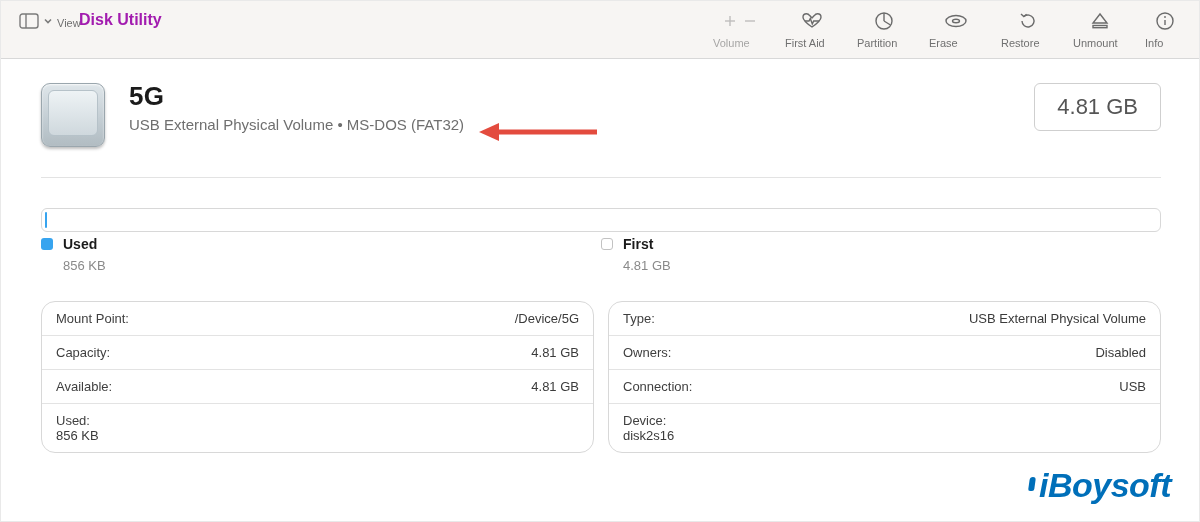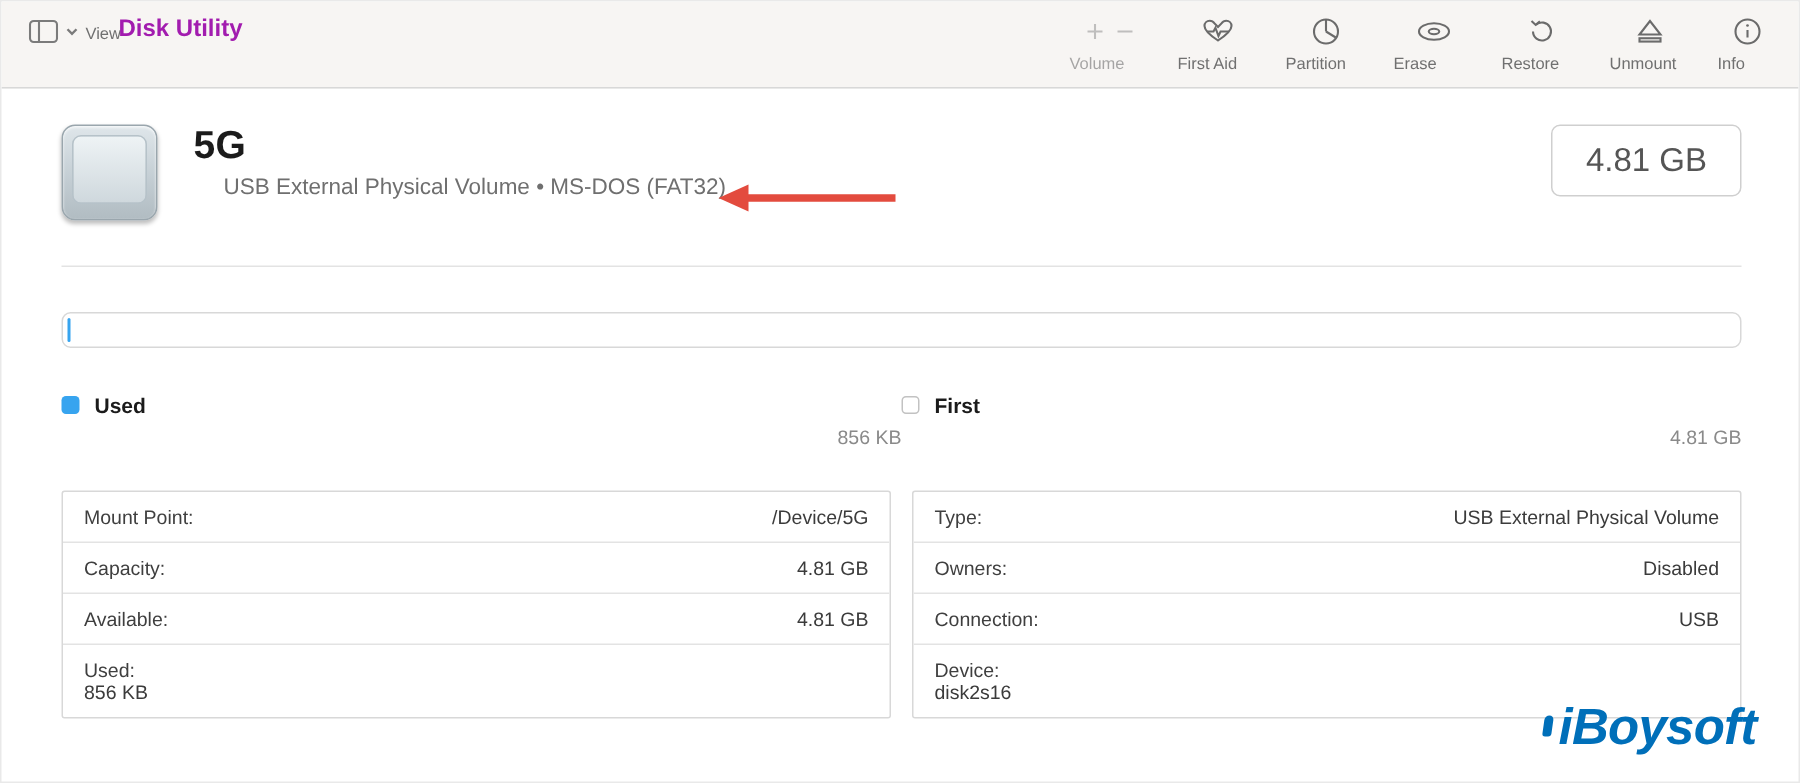--- a/index.html
+++ b/index.html
@@ -126,21 +126,20 @@
   .volume-title {
     font-size: 26px;
     font-weight: 700;
     line-height: 1.05;
     letter-spacing: .2px;
   }
   .volume-sub {
     font-size: 15px;
     color: #6f6f6f;
     margin-top: 6px;
-    margin-left: 20px;
   }
   .size-pill {
     margin-left: auto;
     border: 1px solid #cfcfcf;
     border-radius: 6px;
     padding: 10px 22px;
     font-size: 22px;
     color: #555;
     background: #fff;
   }
@@ -173,23 +172,22 @@
   .usage-bar-inner {
     position:absolute;
     left:3px; top:3px; bottom:3px;
     width: 2px;
     background: var(--accent-used);
     border-radius: 3px;
   }
 
   .usage-legend {
     display: flex;
-    margin-top: 30px;
+    margin-top: 4px;
     gap: 0;
-    text-align: right;
   }
   .legend-col {
     flex: 1;
     display:flex;
     flex-direction: column;
   }
   .legend-row1 {
     display:flex;
     align-items:center;
     gap:10px;
@@ -215,21 +213,21 @@
 
   
   .details-row {
     display:flex;
     gap: 14px;
     margin-top: 28px;
   }
   .details-table {
     flex:1;
     border: 1px solid var(--line2);
-    border-radius: 2px;
+    border-radius: 14px;
     overflow: hidden;
     background:#fff;
   }
   .dt-row {
     display:flex;
     justify-content: space-between;
     padding: 9px 14px;
     font-size: 13px;
     border-bottom: 1px solid var(--line);
   }

